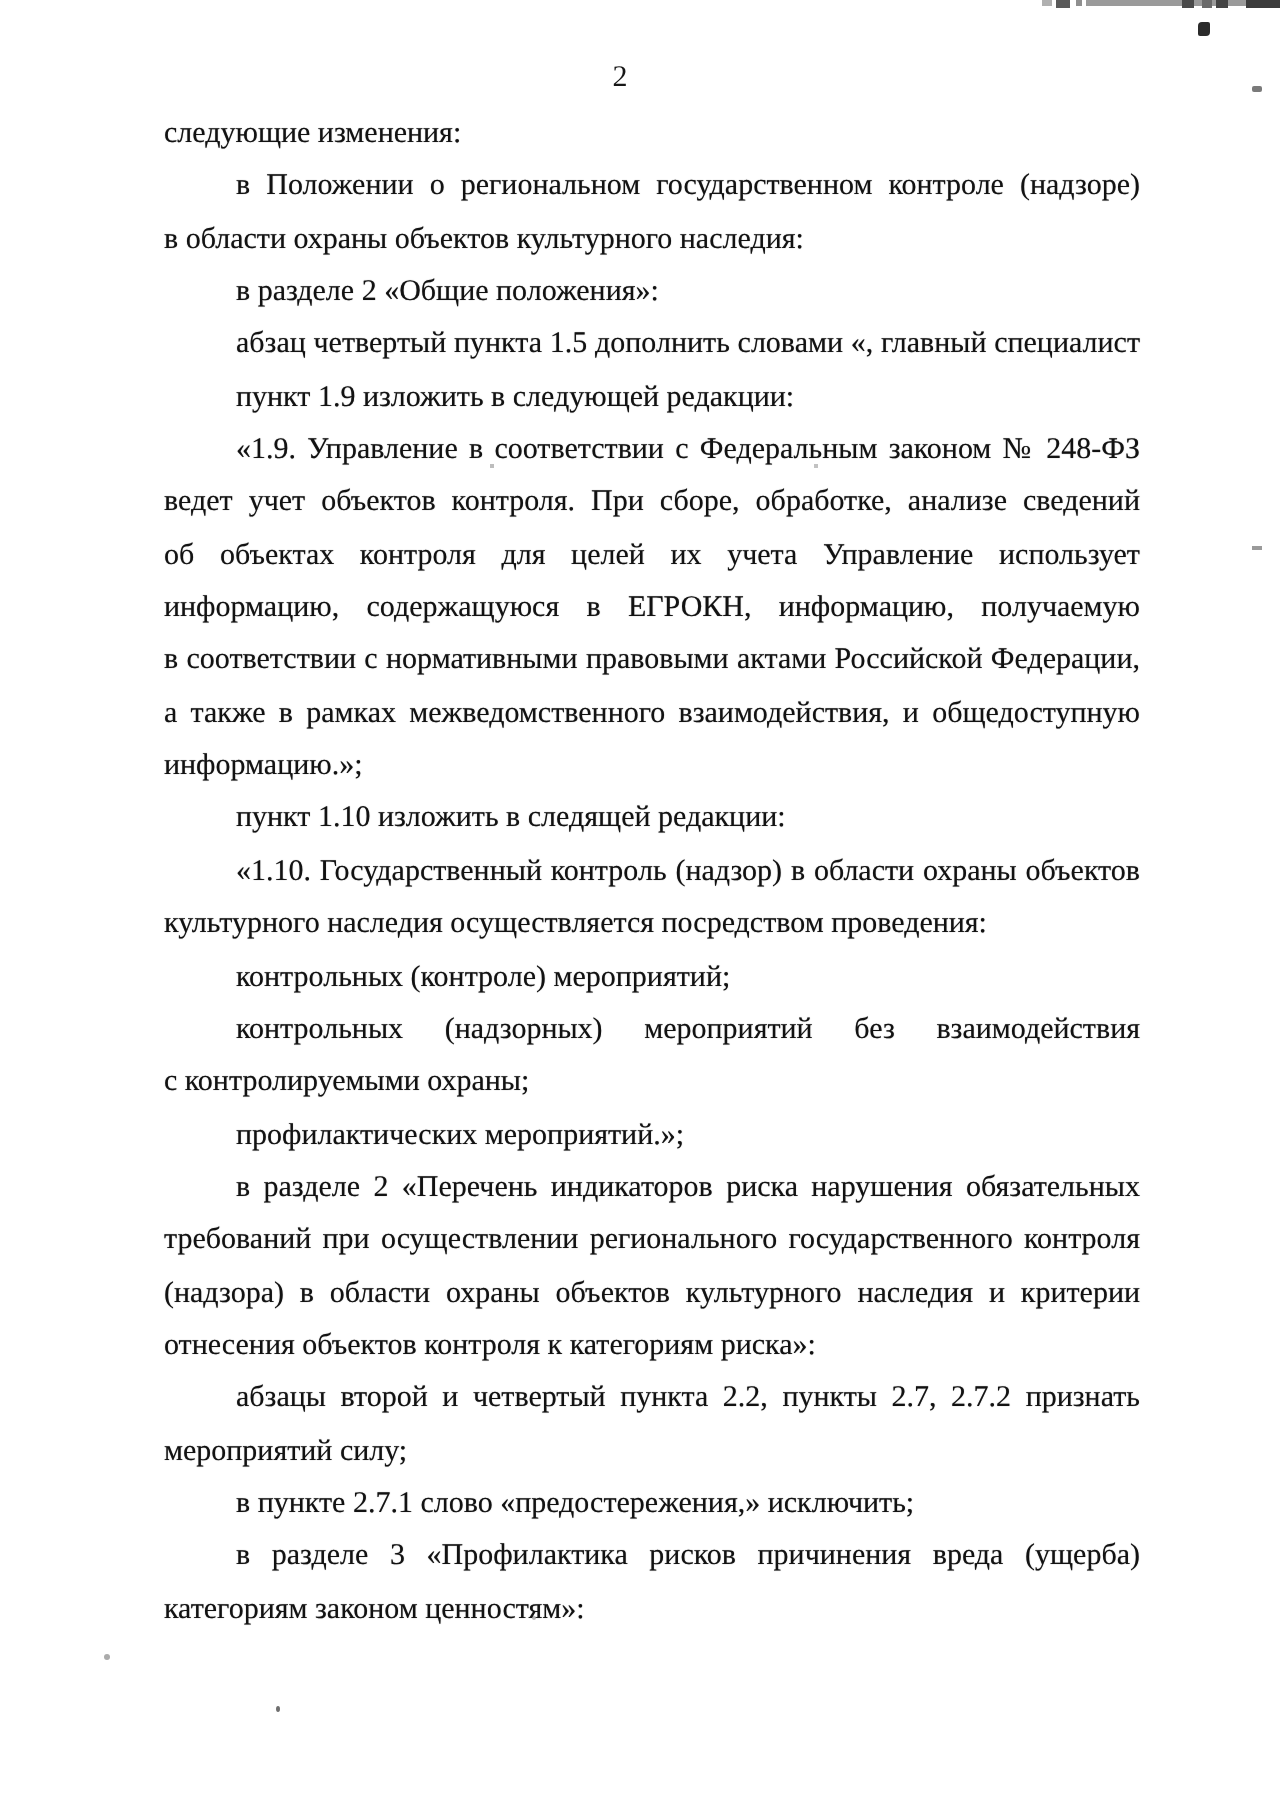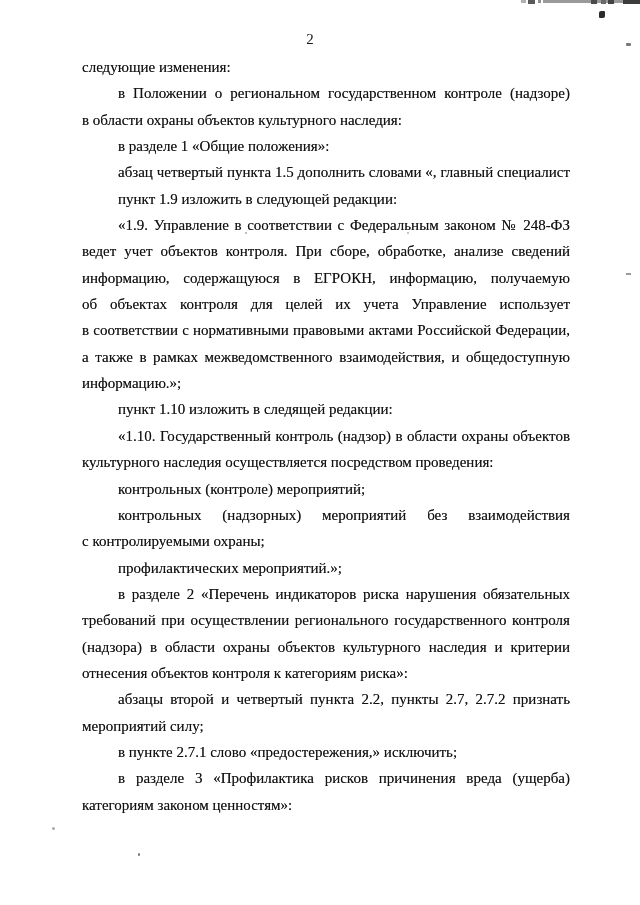--- a/index.html
+++ b/index.html
@@ -83,27 +83,27 @@
   <div class="artifact speck-6"></div>
   <div class="artifact speck-7"></div>
   <div class="artifact speck-8"></div>
 
   <div class="page-number">2</div>
 
   <main class="document-body">
       <div class="line last">следующие изменения:</div>
       <div class="line indent">в Положении о региональном государственном контроле (надзоре)</div>
       <div class="line last">в области охраны объектов культурного наследия:</div>
-      <div class="line last indent">в разделе 1 «Общие положения»:</div>
+      <div class="line last indent">в разделе 2 «Общие положения»:</div>
       <div class="line indent">абзац четвертый пункта 1.5 дополнить словами «, главный специалист</div>
       <div class="line last indent">пункт 1.9 изложить в следующей редакции:</div>
       <div class="line indent">«1.9. Управление в соответствии с Федеральным законом № 248-ФЗ</div>
       <div class="line">ведет учет объектов контроля. При сборе, обработке, анализе сведений</div>
+      <div class="line">об объектах контроля для целей их учета Управление использует</div>
       <div class="line">информацию, содержащуюся в ЕГРОКН, информацию, получаемую</div>
-      <div class="line">об объектах контроля для целей их учета Управление использует</div>
       <div class="line">в соответствии с нормативными правовыми актами Российской Федерации,</div>
       <div class="line">а также в рамках межведомственного взаимодействия, и общедоступную</div>
       <div class="line last">информацию.»;</div>
       <div class="line last indent">пункт 1.10 изложить в следящей редакции:</div>
       <div class="line indent">«1.10. Государственный контроль (надзор) в области охраны объектов</div>
       <div class="line last">культурного наследия осуществляется посредством проведения:</div>
       <div class="line last indent">контрольных (контроле) мероприятий;</div>
       <div class="line indent">контрольных (надзорных) мероприятий без взаимодействия</div>
       <div class="line last">с контролируемыми охраны;</div>
       <div class="line last indent">профилактических мероприятий.»;</div>

